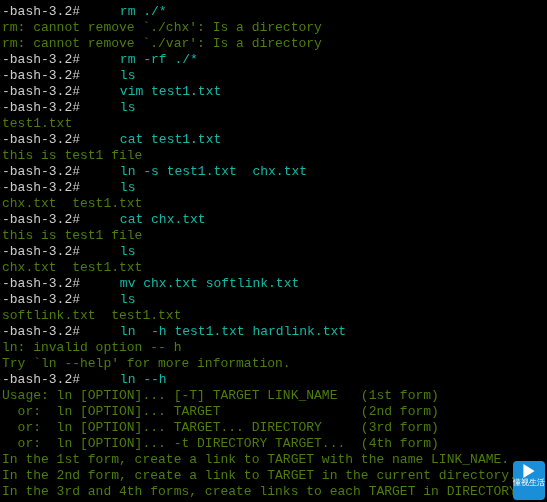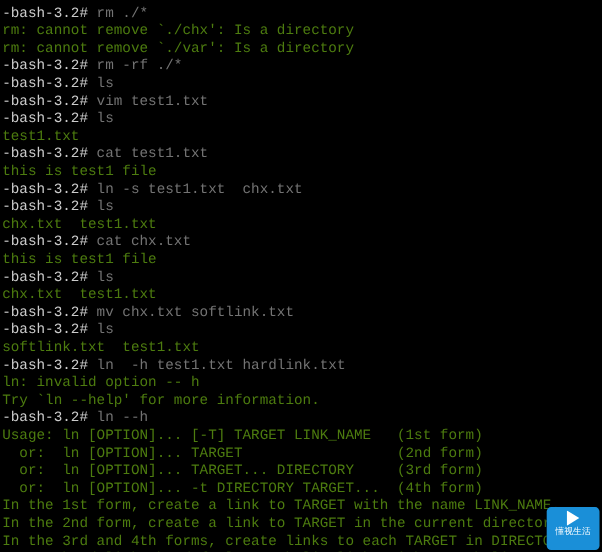--- a/index.html
+++ b/index.html
@@ -19,30 +19,31 @@
     padding: 4px 2px;
     white-space: pre;
   }
   .line {
     display: flex;
   }
   .prompt {
     color: #cccccc;
   }
   .cmd {
-    color: #737373;
+    color: #14b8a6;
+    margin-left: 32px;
   }
   .out {
     color: #4d7c0f;
   }
   .watermark {
     position: absolute;
     right: 2px;
     bottom: 2px;
-    width: 48px;
+    width: 32px;
     height: 36px;
     background: #1a8fd8;
     border-radius: 4px;
     box-shadow: 0 2px 6px rgba(0,0,0,0.4);
     font-size: 8px;
     color: #fff;
     text-align: center;
     padding-top: 3px;
     font-family: sans-serif;
     line-height: 1.1;

